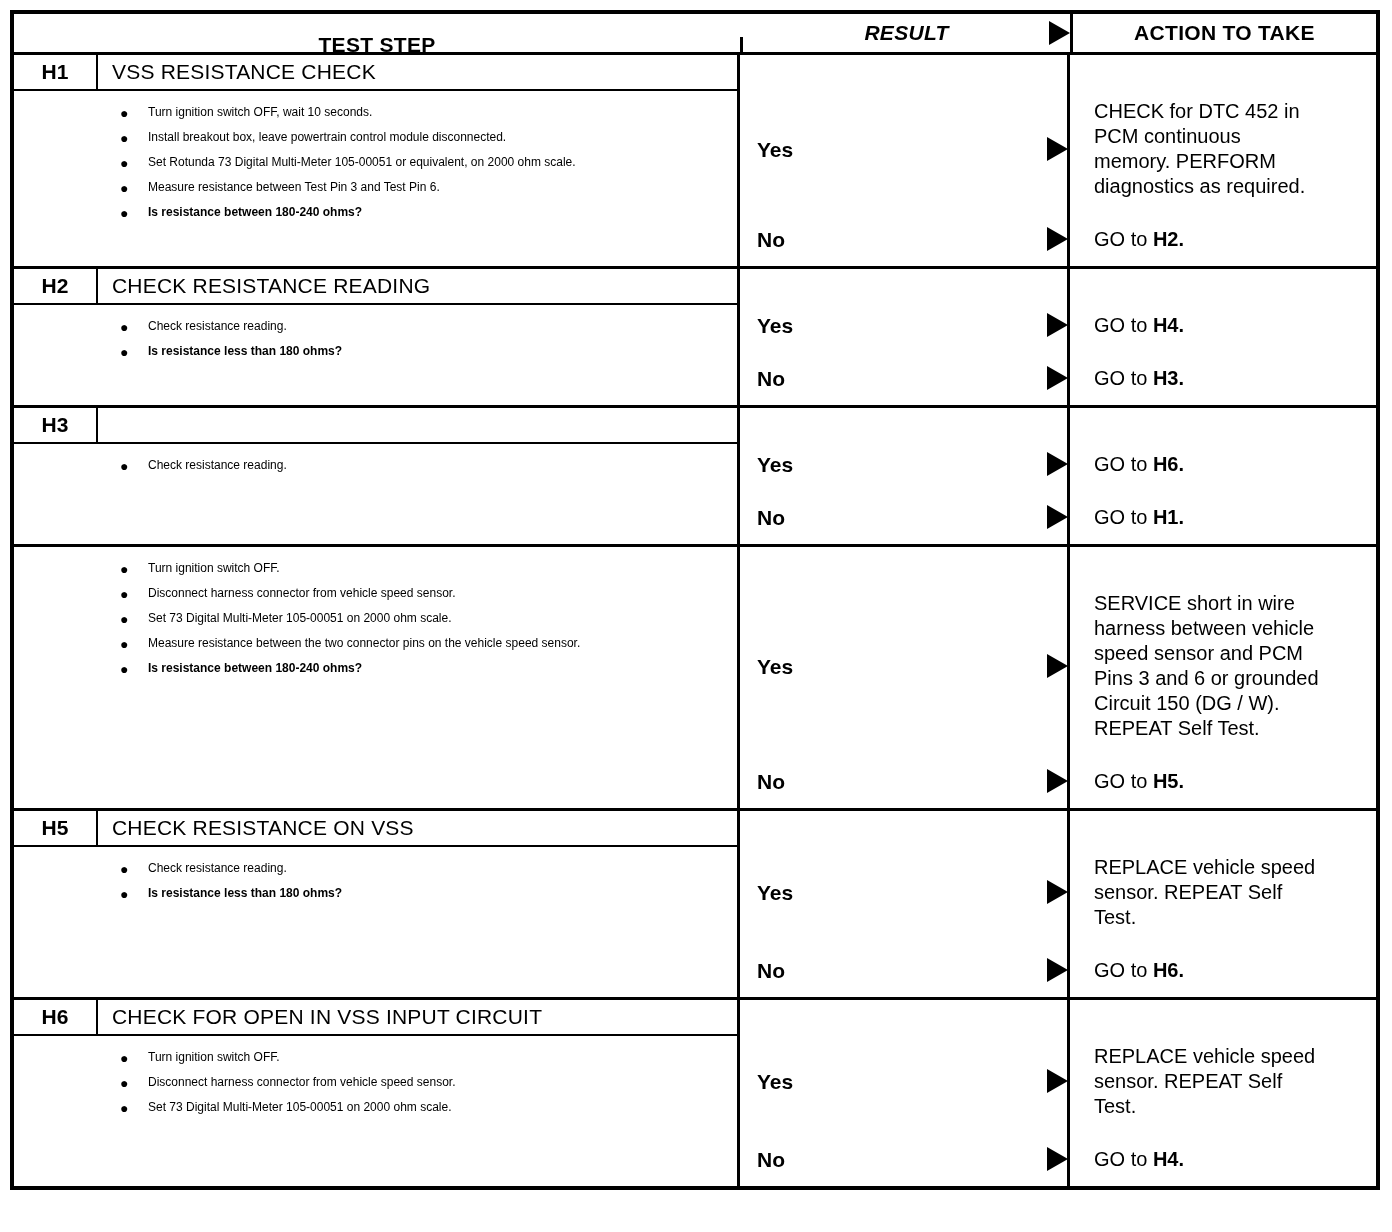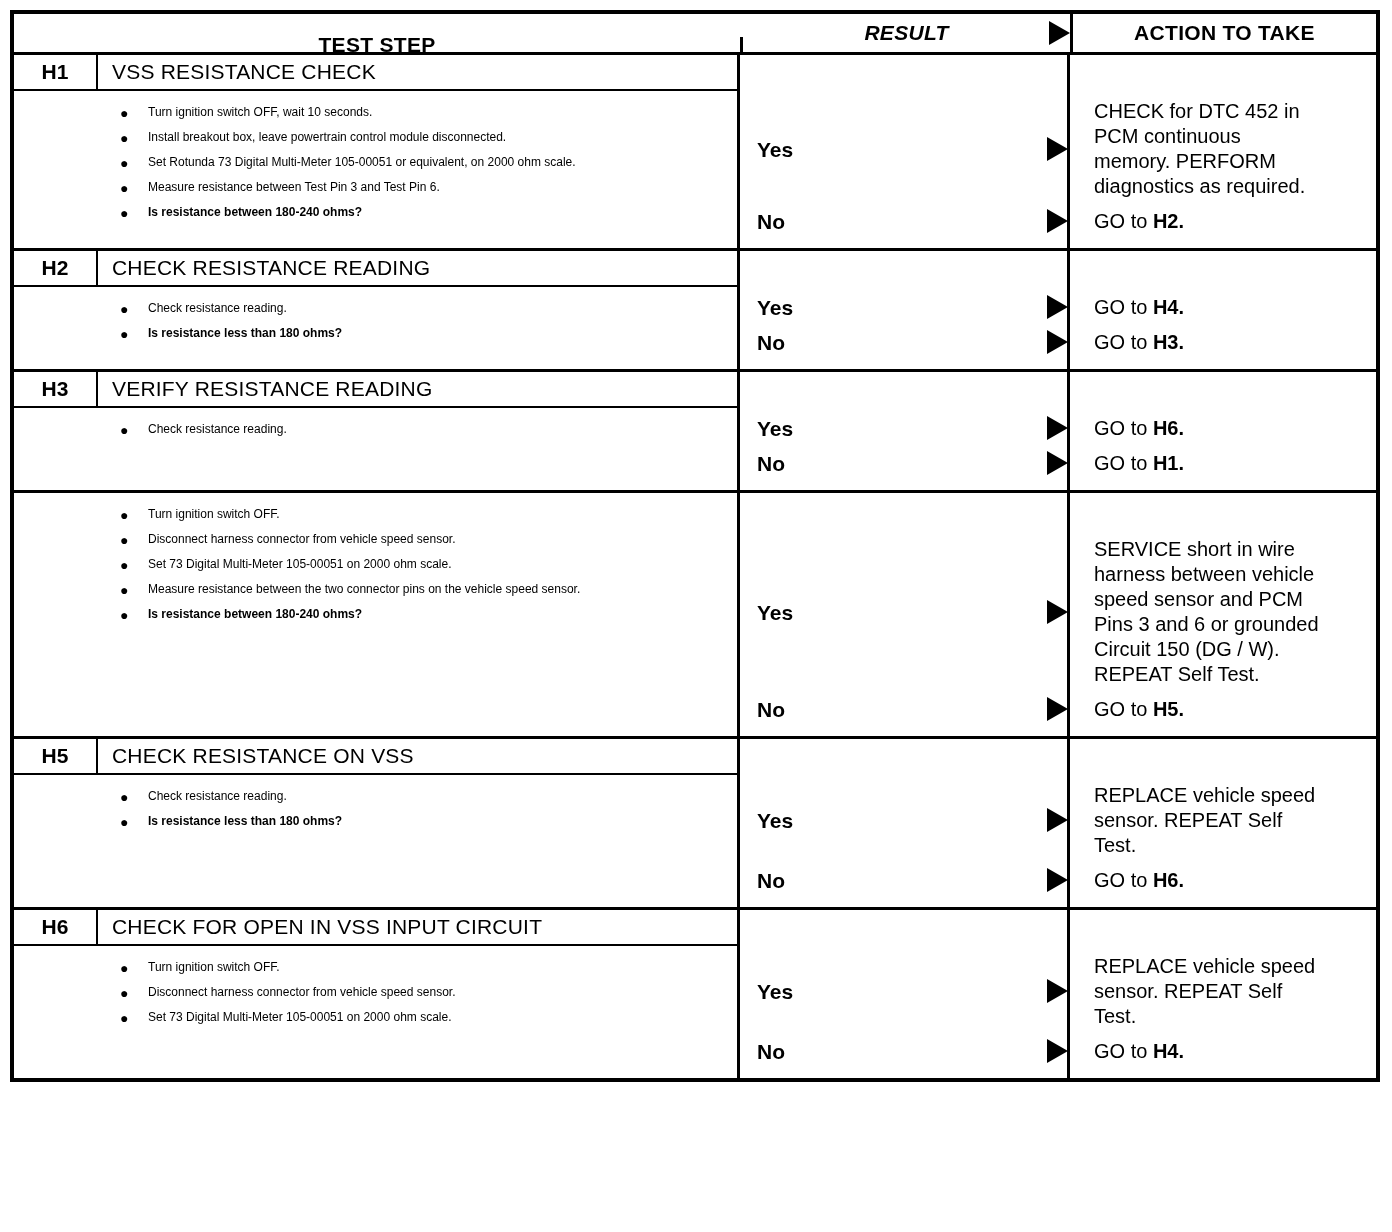--- a/index.html
+++ b/index.html
@@ -136,21 +136,21 @@
   }
   .vdiv {
     position: absolute;
     left: 327px;
     top: 0;
     bottom: 0;
     width: 3px;
     background: #000;
   }
   .resp { display: flex; align-items: center; }
-  .resp + .resp { margin-top: 10px; }
+  .resp + .resp { margin-top: 28px; }
   .result-cell {
     width: 327px;
     flex: none;
     box-sizing: border-box;
     display: flex;
     justify-content: space-between;
     align-items: flex-start;
     padding-left: 17px;
     font-weight: 700;
     font-size: 21px;
@@ -282,21 +282,20 @@
     </div>
   </div>
 </div>
     </div>
   </div>
 
   <div class="block">
     <div class="step-col">
       <div class="title-row">
         <div class="h-id">H3</div>
-        <div class="h-title">VERIFY RESISTANCE READING</div>
       </div>
       <ul class="bullets">
   <li>
     <span class="dot"></span>
     <span class="btext">Check resistance reading.</span>
   </li>
 
 </ul>
     </div>
     <div class="right-col">

